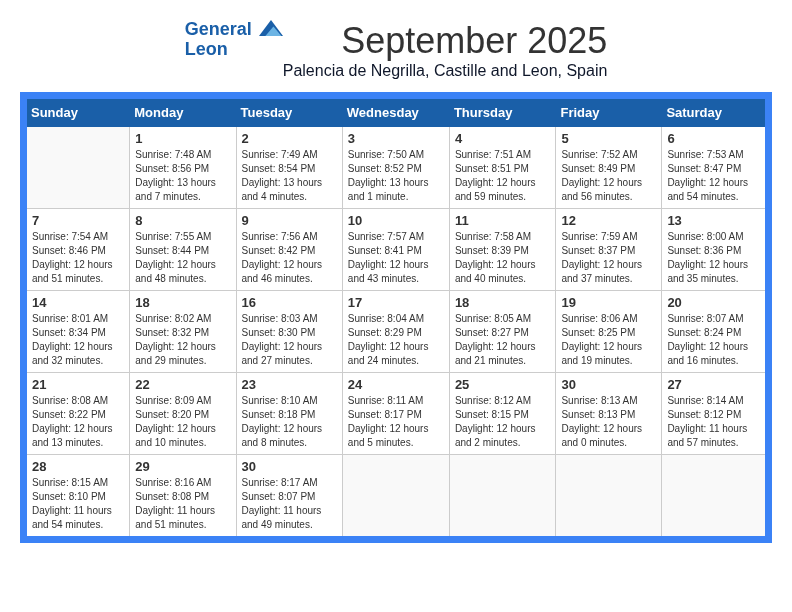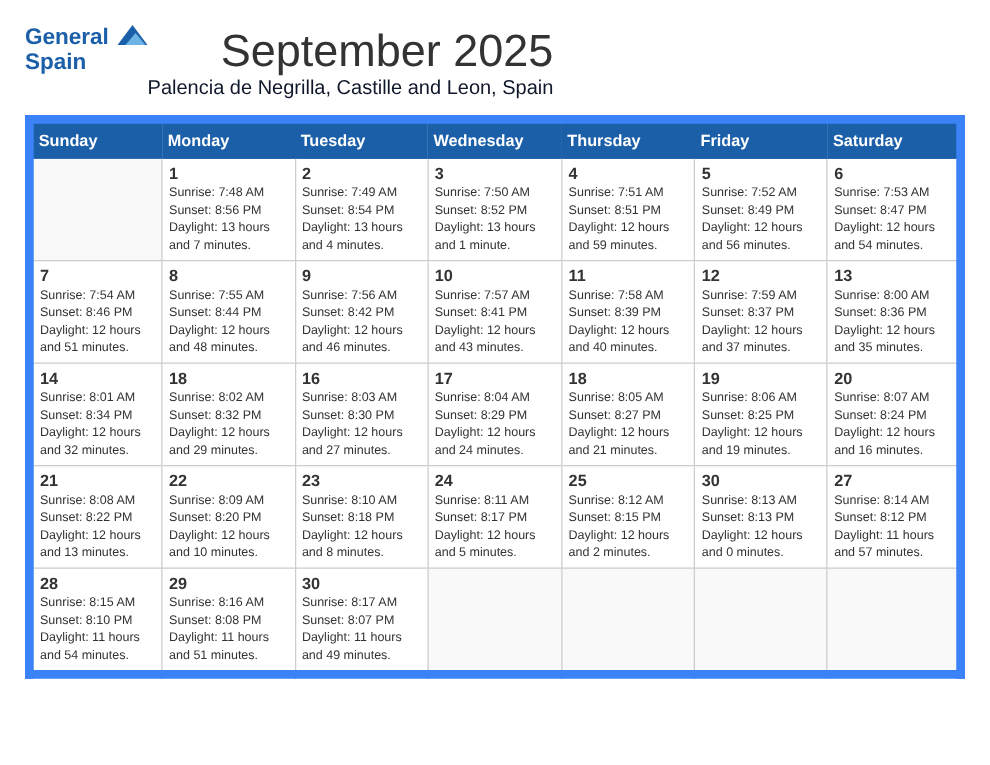--- a/index.html
+++ b/index.html
@@ -77,39 +77,39 @@
     .day-info {
       font-size: 10px;
       color: #333;
       line-height: 1.4;
     }
     .empty-cell {
       background: #f9f9f9;
     }
     .top-bar {
       display: flex;
-      justify-content: flex-start;
+      justify-content: center;
       align-items: flex-start;
       margin-bottom: 2px;
     }
   </style>
 </head>
 <body>
 
 <div class="top-bar">
   <div class="header-logo">
     <div>
       <div class="logo-text">
         <span>General</span>
         <svg class="logo-icon" viewBox="0 0 30 20" fill="none" xmlns="http://www.w3.org/2000/svg" style="display:inline-block;vertical-align:middle;">
           <polygon points="0,20 15,0 30,20" fill="#1a5fa8"></polygon>
           <polygon points="8,20 18,8 28,20" fill="#6cb4e4"></polygon>
         </svg>
       </div>
-      <div class="logo-text"><span style="color:#1a5fa8;">Spain</span></div>
+      <div class="logo-text"><span style="color:#1a5fa8;">Leon</span></div>
     </div>
   </div>
   <div class="title-section">
     <div class="month-title">September 2025</div>
     <div class="location-title">Palencia de Negrilla, Castille and Leon, Spain</div>
   </div>
 </div>
 
 <table class="calendar">
   <thead>

